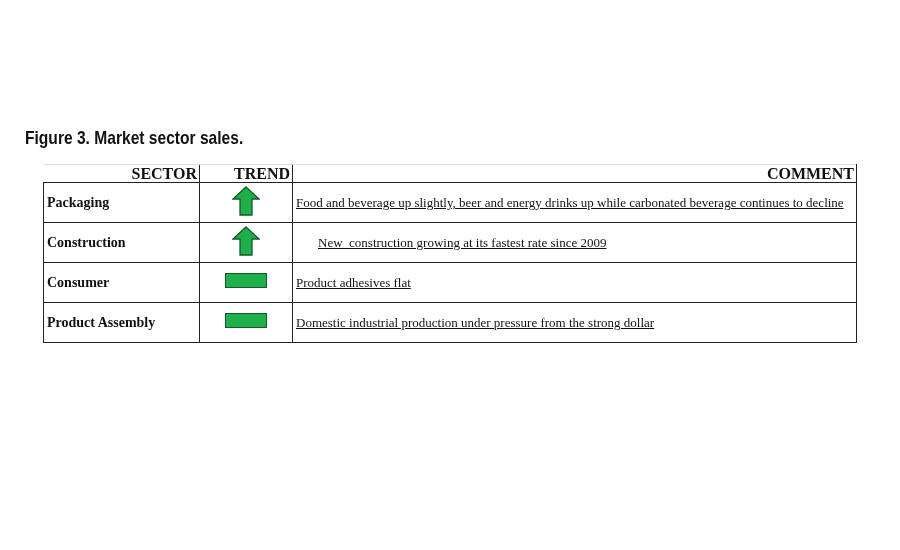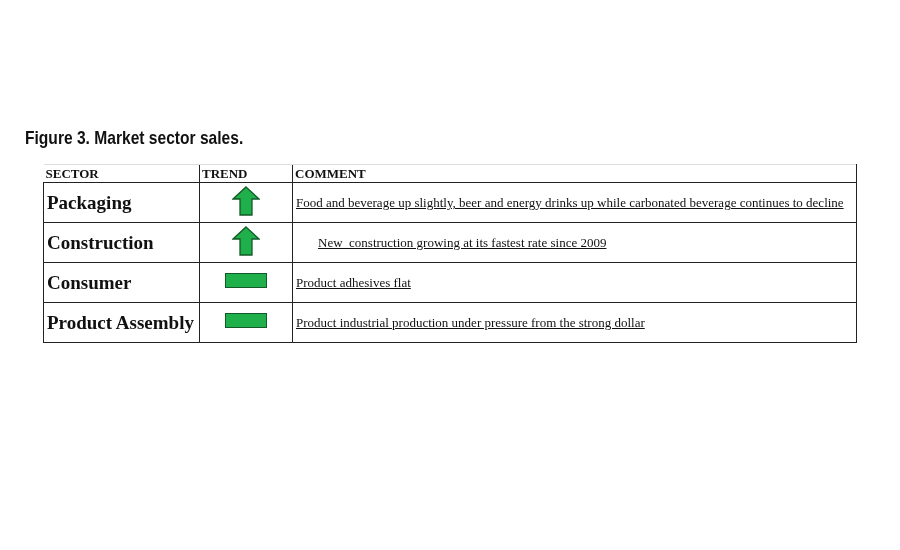--- a/index.html
+++ b/index.html
@@ -13,27 +13,27 @@
   table.sector {
     position: absolute; left: 43px; top: 164px;
     border-collapse: collapse; width: 814px;
     font-family: "Liberation Serif", serif; color: #111;
   }
   table.sector th, table.sector td {
     border: 1.5px solid #222; padding: 0 3px; vertical-align: middle;
   }
   table.sector thead th {
     border-top: 1px solid #ddd; border-left: none; border-right: none;
-    height: 17px; font-size: 13px; font-weight: bold; text-align: left;
+    height: 17px; font-size: 16px; font-weight: bold; text-align: right;
     padding: 0 2px; line-height: 15px;
   }
   table.sector thead th.col-trend, table.sector thead th.col-comment { border-left: 1.5px solid #222; }
   table.sector thead th.col-comment { border-right: 1.5px solid #222; }
   table.sector tbody td { height: 39px; }
-  td.sector-cell { width: 149px; font-size: 19px; font-weight: bold; padding-left: 2px; }
+  td.sector-cell { width: 149px; font-size: 14px; font-weight: bold; padding-left: 2px; }
   td.trend-cell { width: 86px; text-align: center; }
   td.comment-cell { font-size: 13px; vertical-align: top; line-height: 19px; padding-top: 0px; padding-left: 2px; text-decoration: underline; }
   .arrow { display: inline-block; width: 28px; height: 30px; }
   .flat { display: inline-block; width: 40px; height: 13px; background: #1fb04b; border: 1.2px solid #135a28; }
 </style>
 </head>
 <body>
 
 <div class="title">Figure 3. Market sector sales.</div>
 
@@ -69,16 +69,16 @@
       <td class="trend-cell">
         <span class="flat"></span>
       </td>
       <td class="comment-cell">Product adhesives flat</td>
     </tr>
     <tr>
       <td class="sector-cell">Product Assembly</td>
       <td class="trend-cell">
         <span class="flat"></span>
       </td>
-      <td class="comment-cell">Product industrial production under pressure from the strong dollar</td>
+      <td class="comment-cell">Domestic industrial production under pressure from the strong dollar</td>
     </tr>
   </tbody>
 </table>
 
 </body></html>

